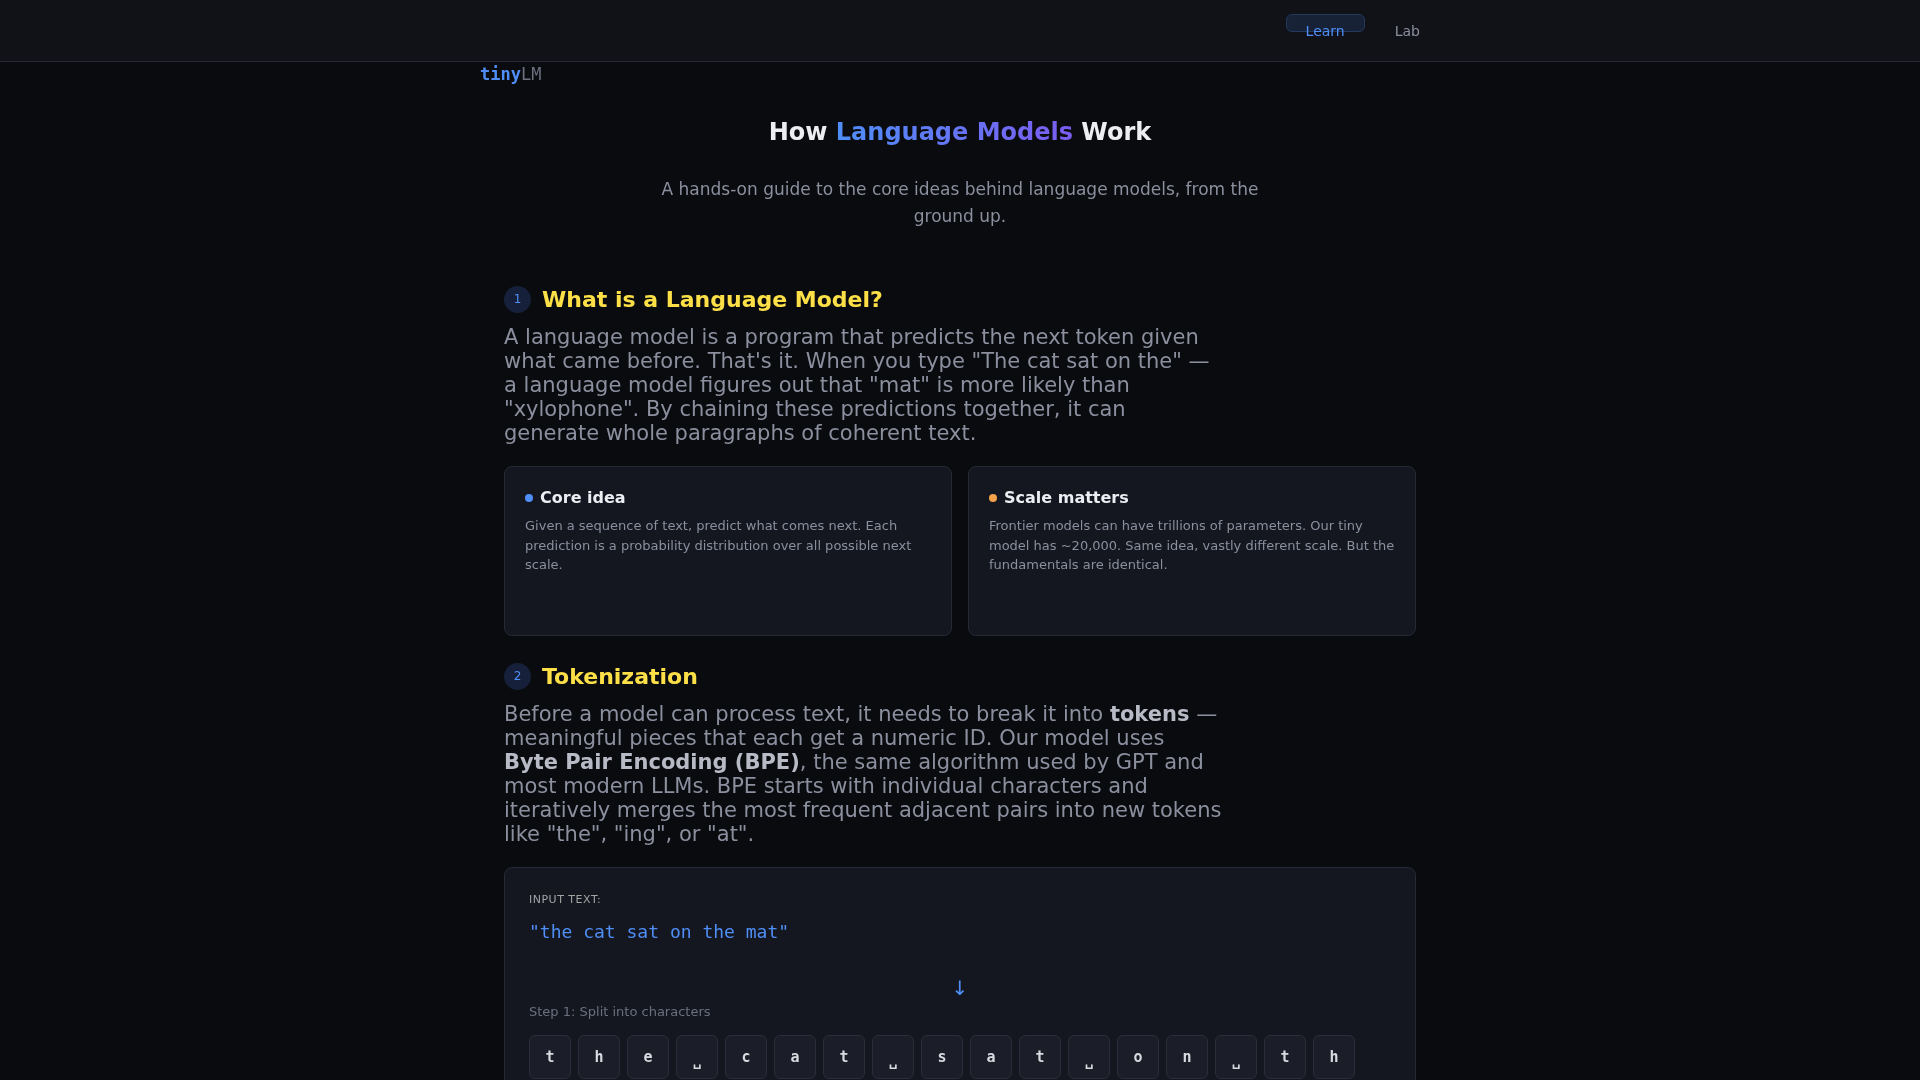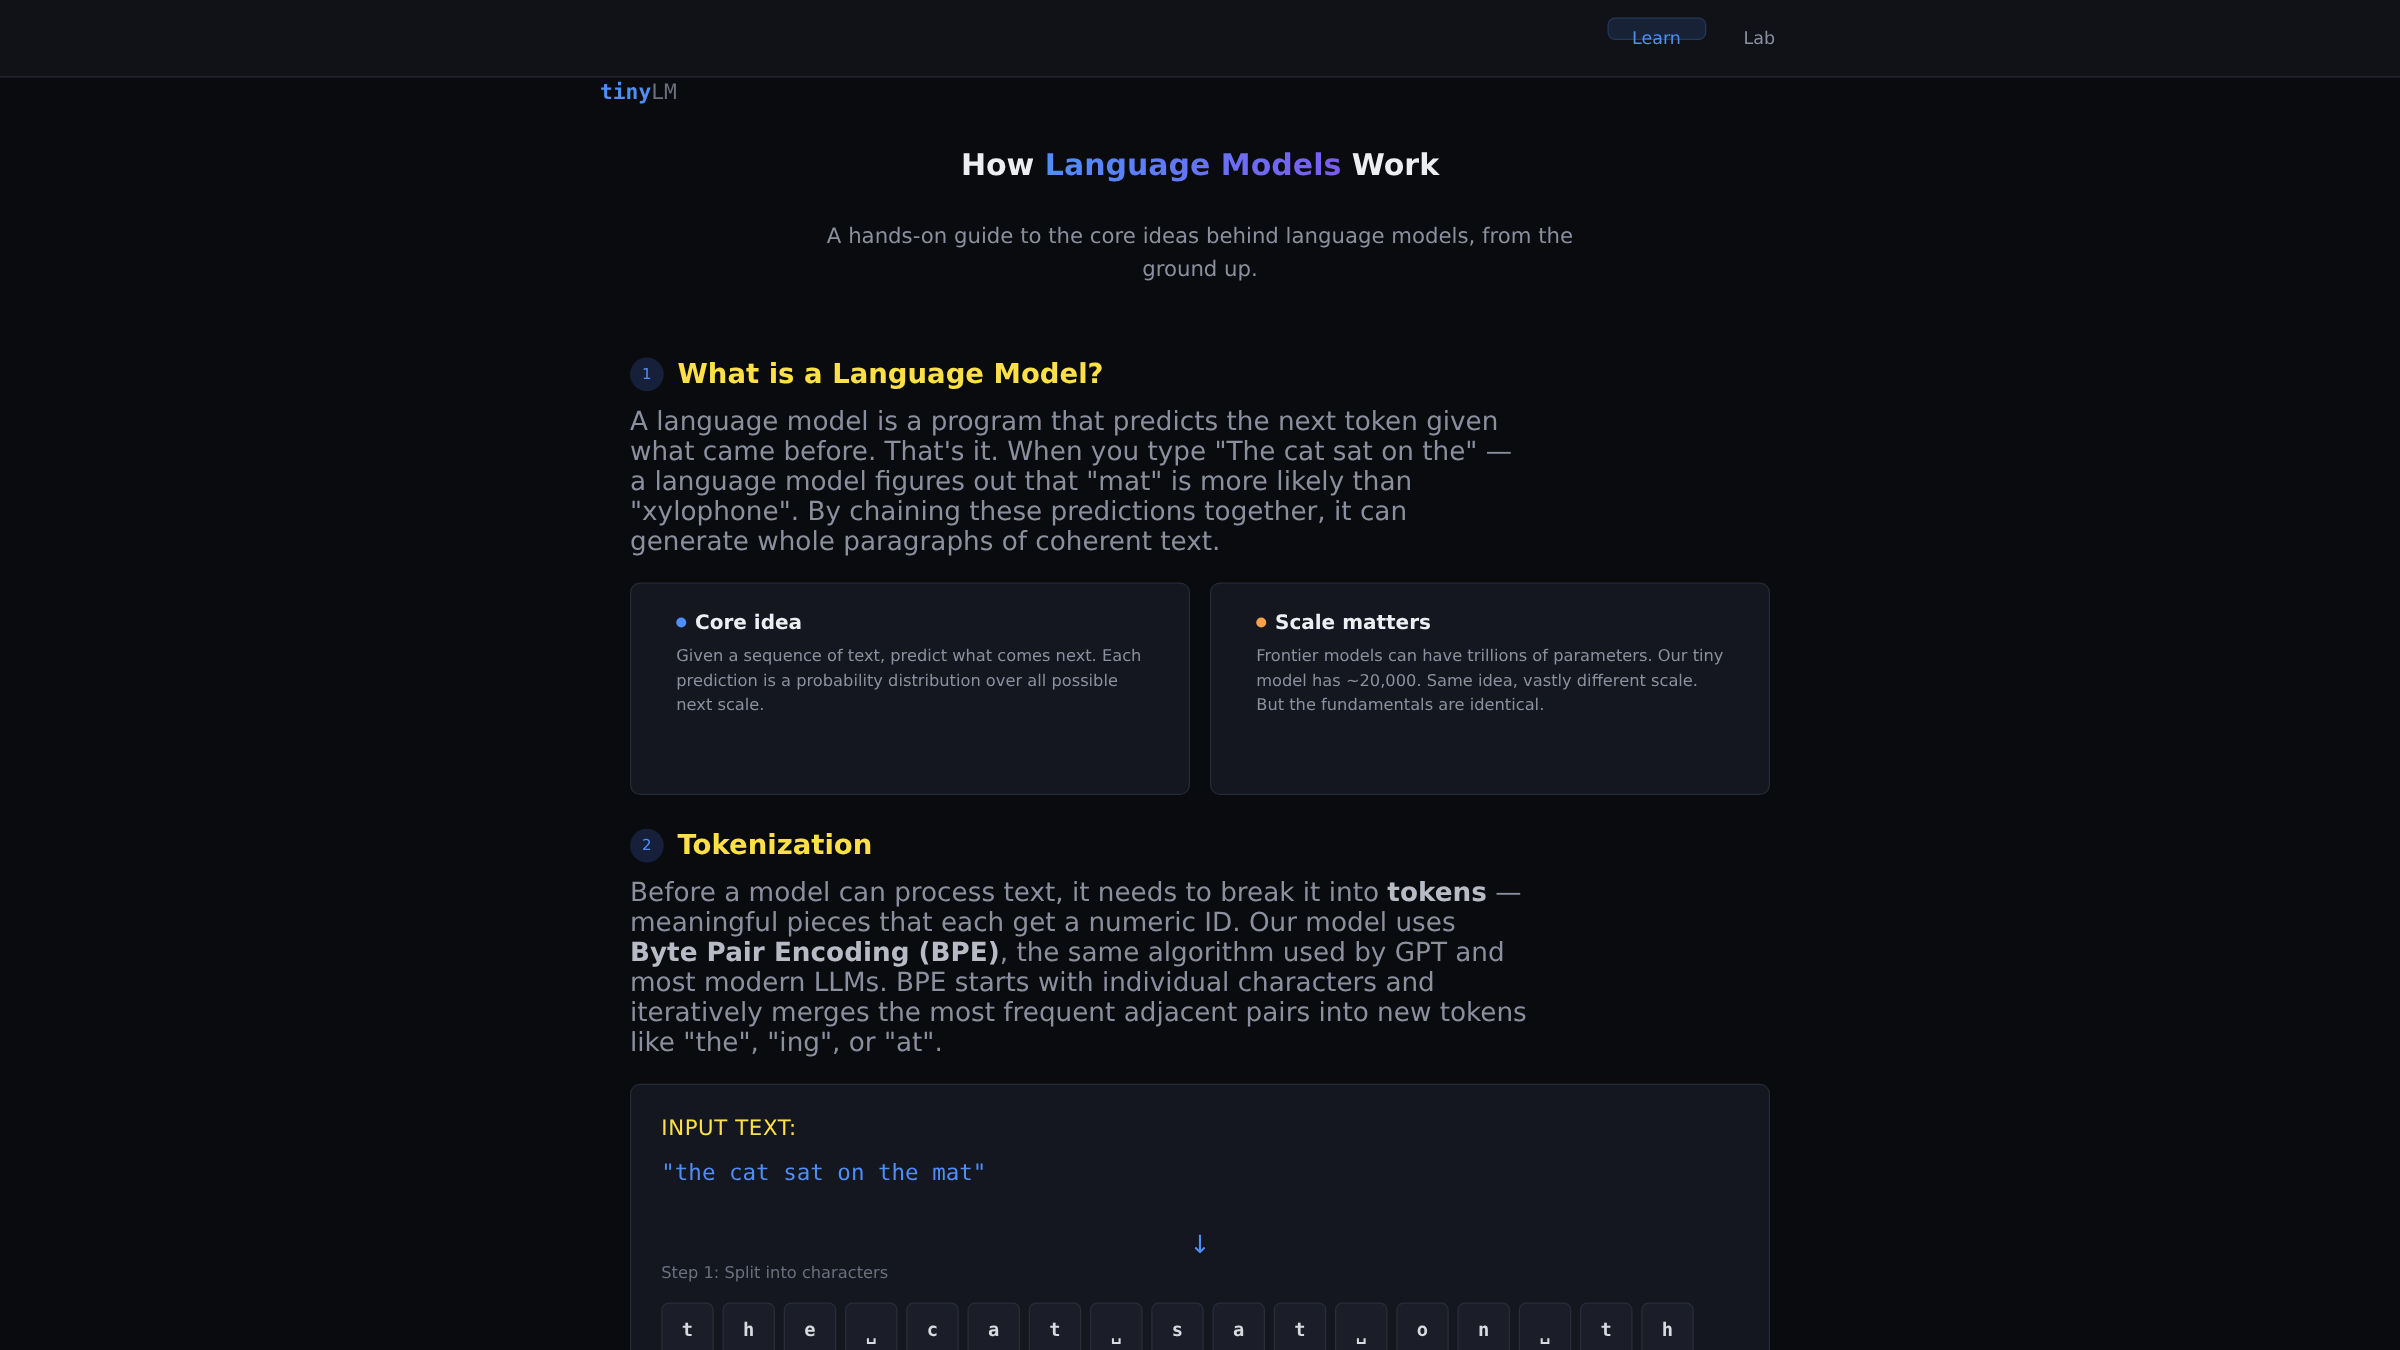--- a/index.html
+++ b/index.html
@@ -43,31 +43,31 @@
       width: 27px; height: 27px; border-radius: 50%; background: #17203a;
       color: #4f8ef7; font-size: 12px; text-align: center; line-height: 27px;
     }
     .section-title { font-size: 22px; font-weight: bold; color: #fde047; }
     .para { width: 720px; font-size: 21px; line-height: 24px; color: #8b8f9e; margin-top: 12px; }
     .para b { color: #b8bbc6; }
 
     .cards { display: flex; gap: 16px; margin-top: 21px; }
     .card {
       flex: 1; height: 170px; background: #141720; border: 1px solid #262a36;
-      border-radius: 8px; padding: 21px 36px;
+      border-radius: 8px; padding: 21px 20px;
     }
     .card-title { display: flex; align-items: center; gap: 7px; font-size: 16px; font-weight: bold; color: #eceef2; }
     .dot { width: 8px; height: 8px; border-radius: 50%; }
     .card-text { font-size: 13px; line-height: 19.5px; color: #8b8f9e; margin-top: 9px; }
 
     .tok-panel {
       margin-top: 21px; background: #141720; border: 1px solid #262a36;
       border-radius: 8px; padding: 25px 24px; height: 280px;
     }
-    .tok-label { font-size: 17px; letter-spacing: 0.5px; color: #fde047; }
+    .tok-label { font-size: 11px; letter-spacing: 0.5px; color: #a3a3a3; }
     .tok-input { font-family: "DejaVu Sans Mono", monospace; font-size: 18px; color: #4f8ef7; margin-top: 15px; }
     .arrow { text-align: center; color: #4f8ef7; font-size: 20px; margin-top: 34px; }
     .step { text-align: left; color: #6b6f7e; font-size: 13px; margin-top: 4px; }
     .chars { display: flex; flex-wrap: wrap; gap: 7px; margin-top: 16px; width: 870px; }
     .char {
       width: 42px; height: 44px; background: #1b1e28; border: 1px solid #2a2e3a;
       border-radius: 6px; font-family: "DejaVu Sans Mono", monospace; font-size: 15px;
       font-weight: bold; color: #d8dae0; display: flex; align-items: center; justify-content: center;
     }
     .char.space { font-size: 14px; padding-top: 8px; }

